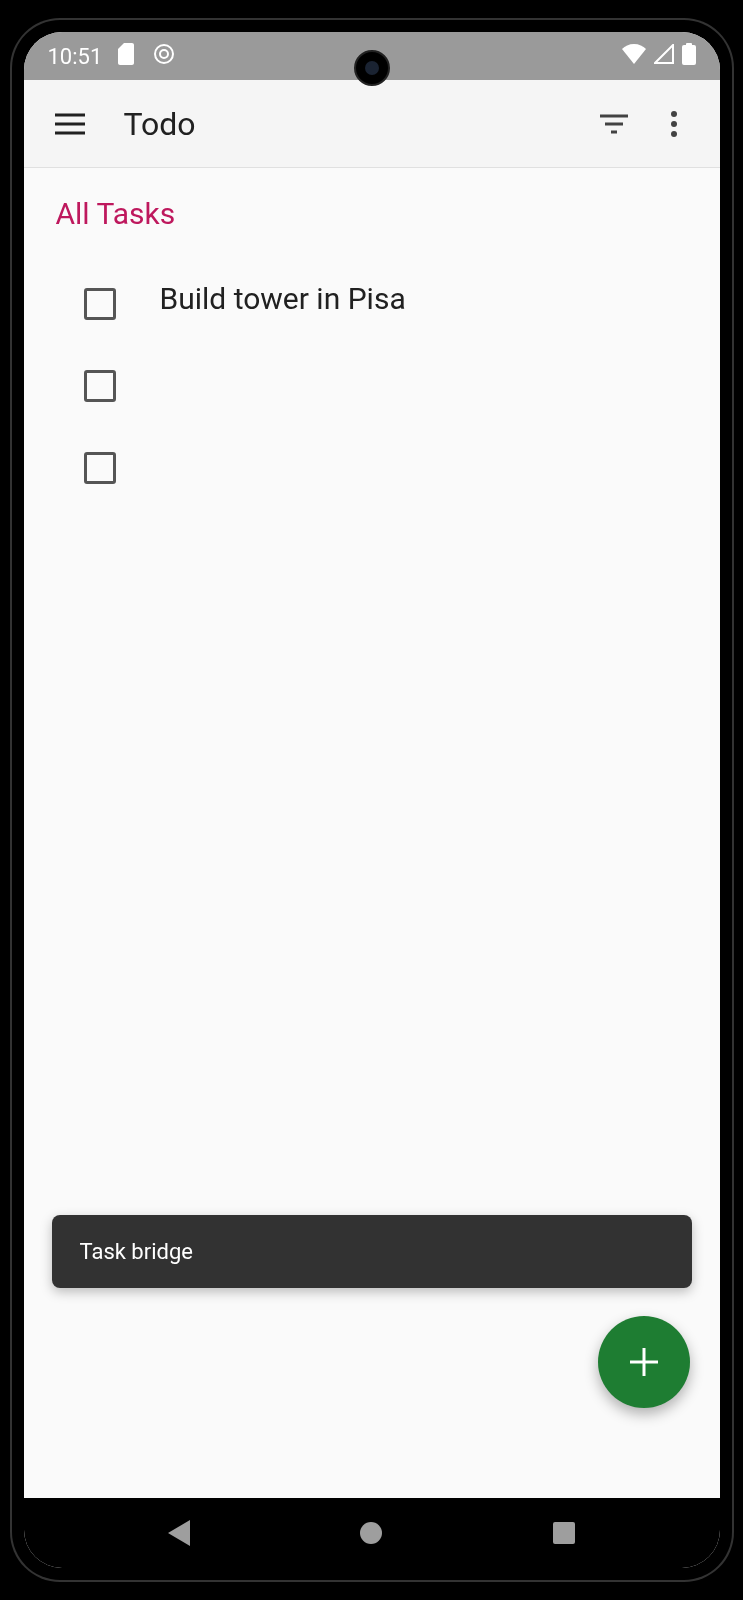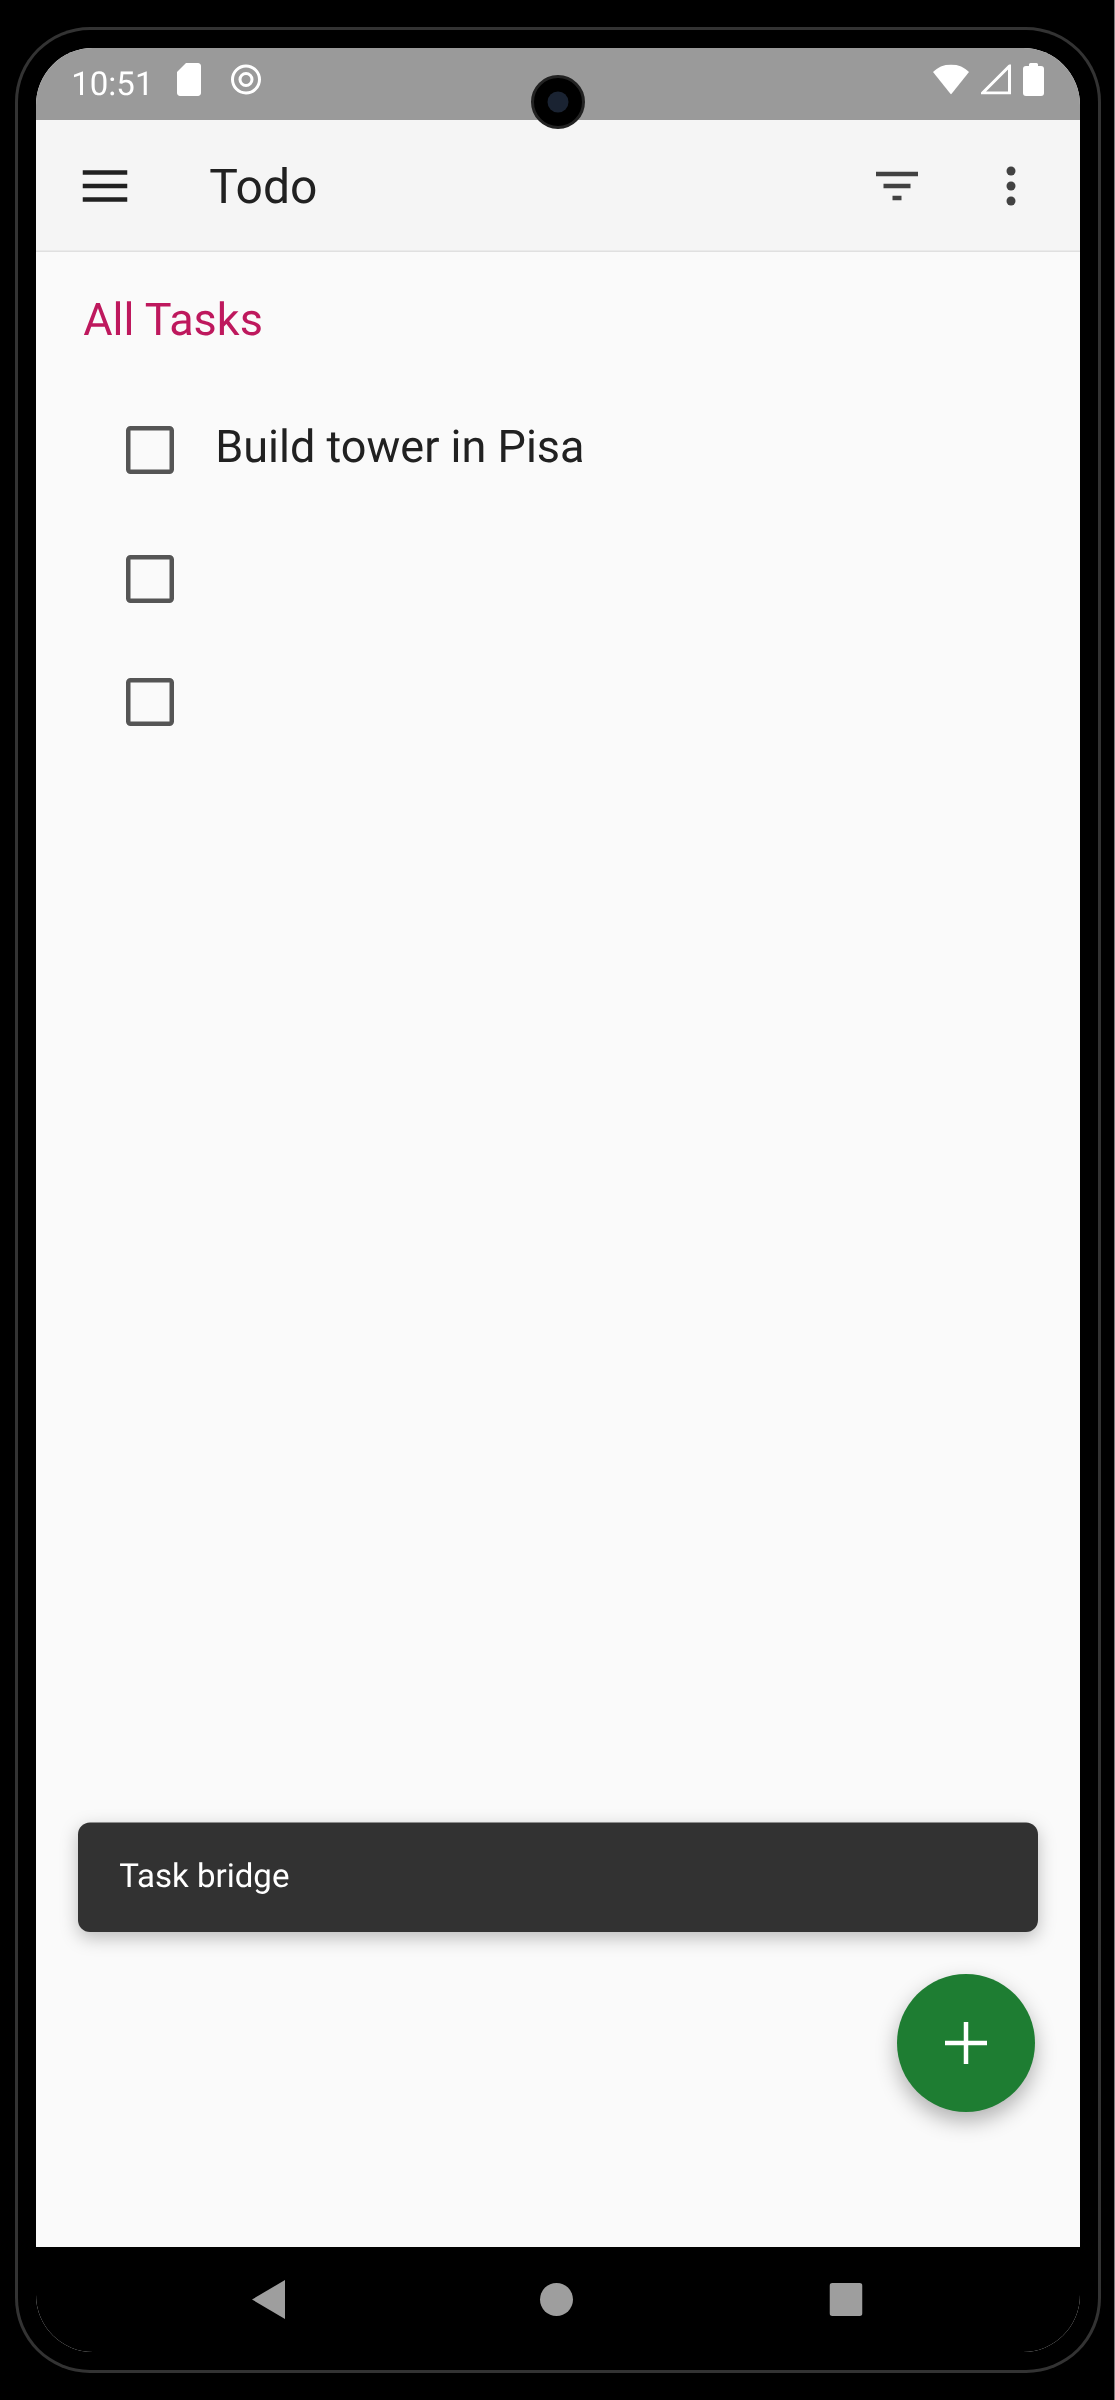--- a/index.html
+++ b/index.html
@@ -90,21 +90,21 @@
       gap: 8px;
     }
 
     .app-bar {
       height: 88px;
       background: #f5f5f5;
       border-bottom: 1px solid #e0e0e0;
       display: flex;
       align-items: center;
       padding: 0 24px;
-      gap: 32px;
+      gap: 16px;
     }
 
     .app-title {
       font-size: 32px;
       color: #212121;
       flex: 1;
       margin-left: 16px;
     }
 
     .icon-btn {
@@ -131,22 +131,22 @@
     }
 
     .task-list {
       display: flex;
       flex-direction: column;
       gap: 48px;
     }
 
     .task-item {
       display: flex;
-      align-items: center;
-      gap: 28px;
+      align-items: flex-end;
+      gap: 44px;
       padding-left: 32px;
     }
 
     .checkbox {
       width: 32px;
       height: 32px;
       border: 3px solid #555;
       border-radius: 3px;
       cursor: pointer;
       flex-shrink: 0;

